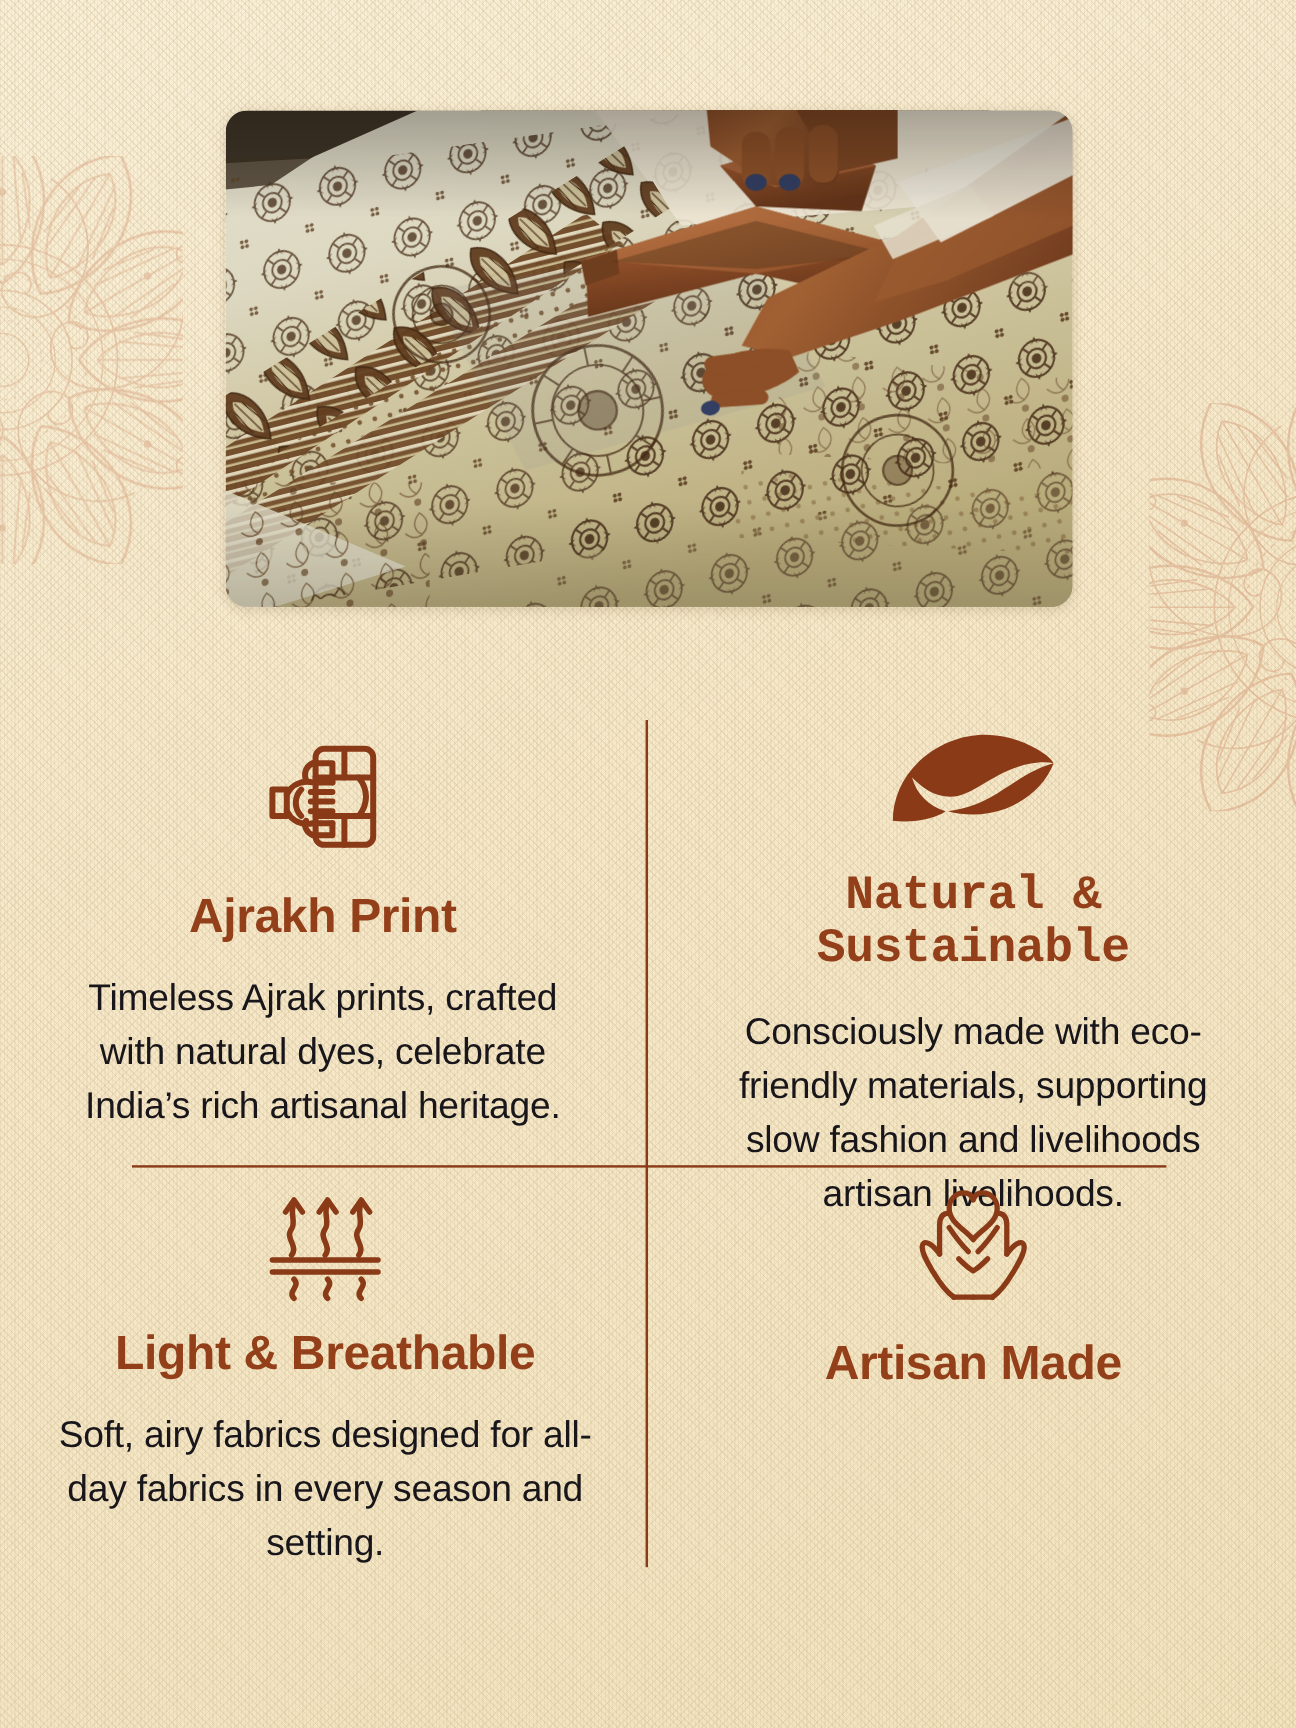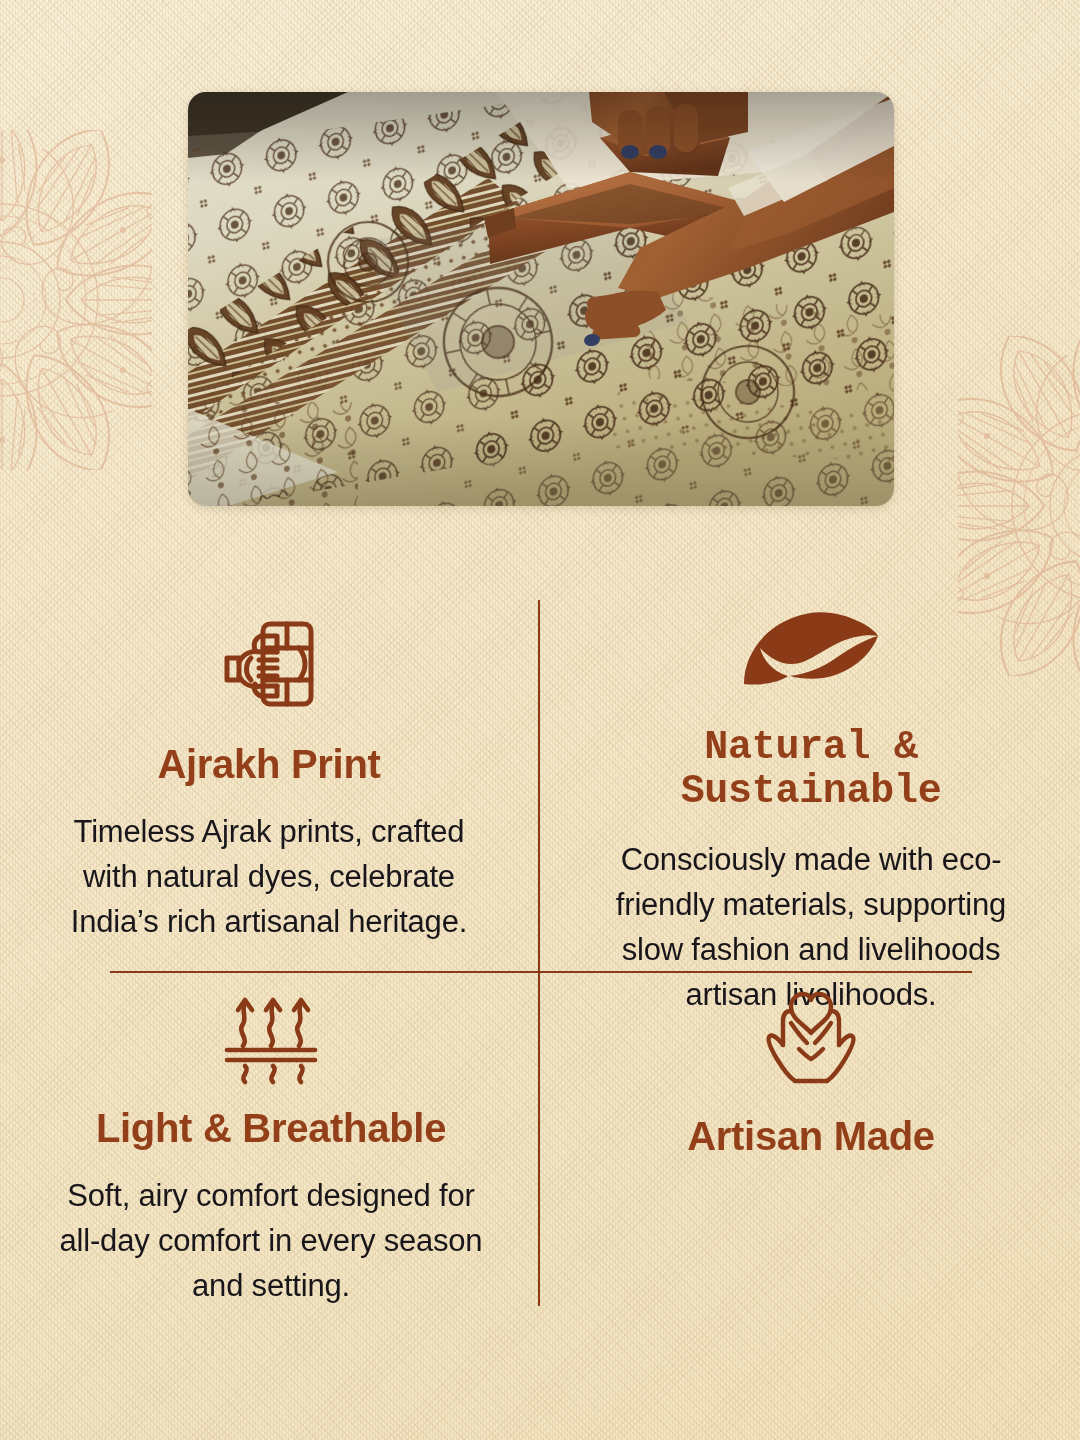--- a/index.html
+++ b/index.html
@@ -521,21 +521,21 @@
             <line x1="6" y1="60" x2="94" y2="60"></line>
             <line x1="6" y1="70" x2="94" y2="70"></line>
 
             <path d="M24,76 C30,82 18,86 24,92"></path>
             <path d="M52,76 C58,82 46,86 52,92"></path>
             <path d="M80,76 C86,82 74,86 80,92"></path>
           </g>
         </svg>
       </div>
       <div class="feature-title">Light &amp; Breathable</div>
-      <div class="feature-desc">Soft, airy comfort designed for all-day comfort in every season and setting.</div>
+      <div class="feature-desc">Soft, airy fabrics designed for all-day fabrics in every season and setting.</div>
     </div>
 
     <div class="feature f-bottomright">
       <div class="feature-icon">
         <svg width="100" height="98" viewBox="0 0 100 98">
           <g fill="none" stroke="#8a3a16" stroke-width="4.4" stroke-linecap="round" stroke-linejoin="round">
 
             <path d="M50,44 C44,36 30,30 30,18 C30,10 36,5 42,5 C46,5 49,7 50,11
                      C51,7 54,5 58,5 C64,5 70,10 70,18 C70,30 56,36 50,44 Z"></path>
 

